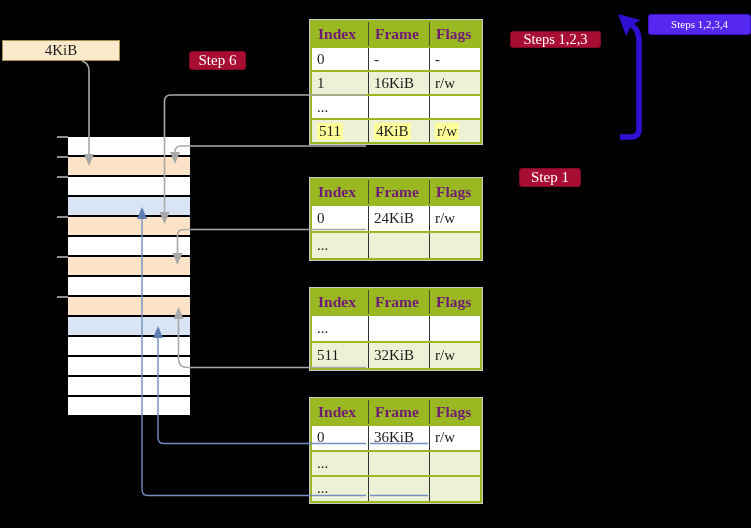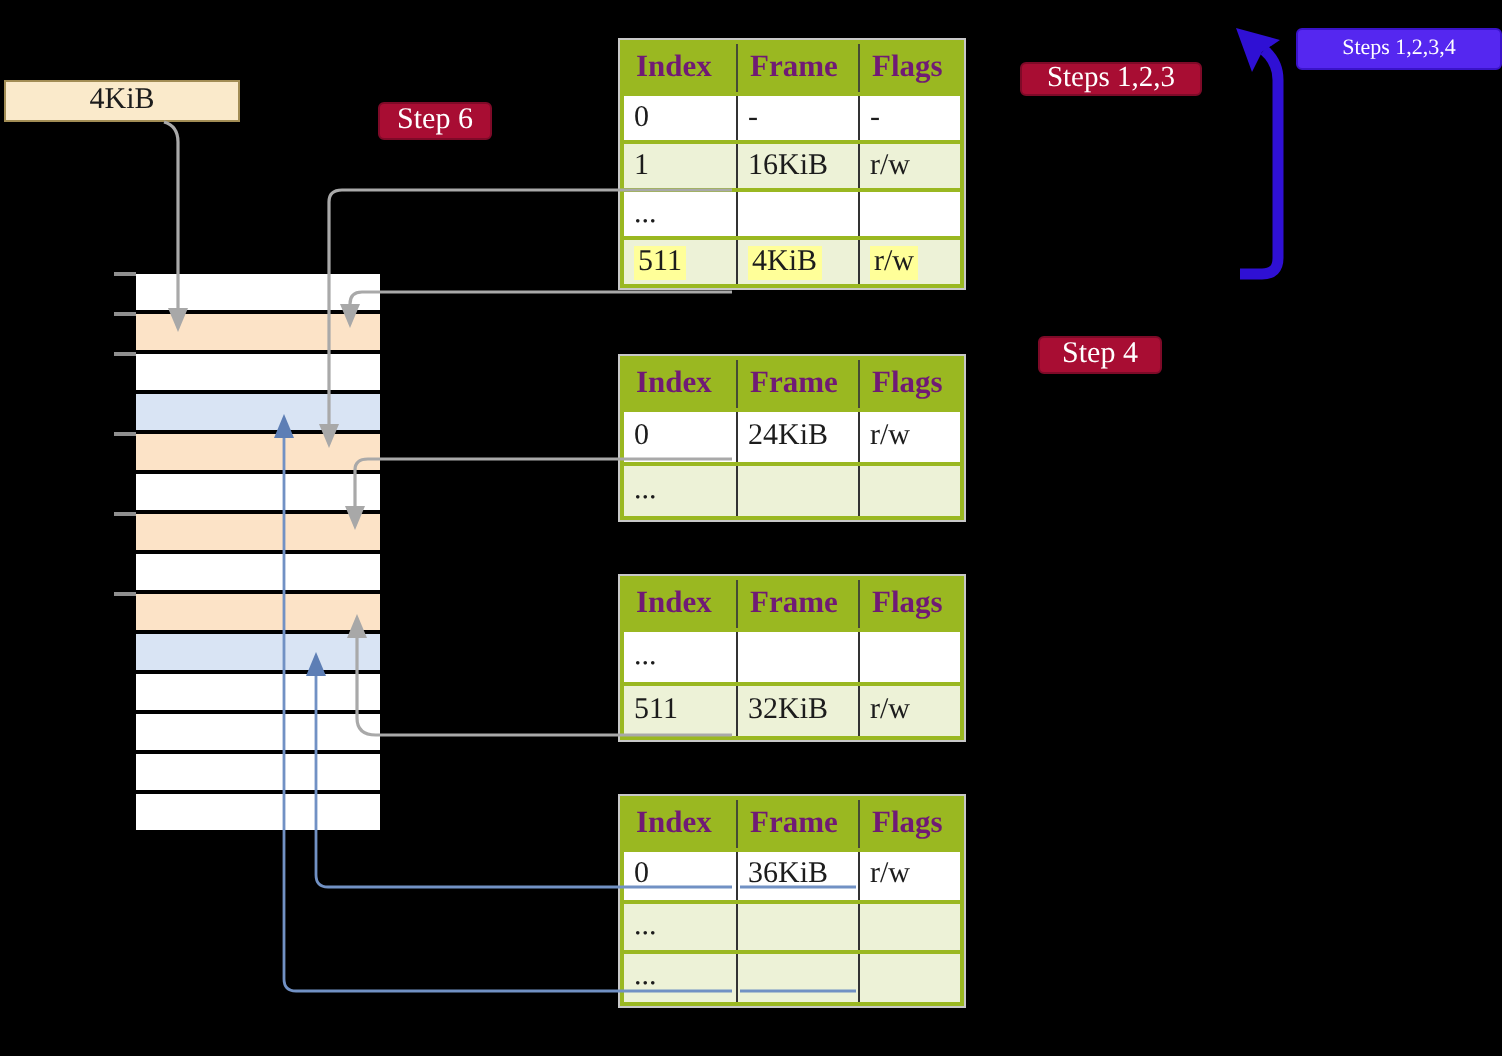--- a/index.html
+++ b/index.html
@@ -51,21 +51,21 @@
 </head>
 <body>
 
 <div id="canvas">
 
   <div id="mem-box">4KiB</div>
 
   <div id="badge-step0" class="badge red">Step 6</div>
   <div id="badge-steps123" class="badge red">Steps 1,2,3</div>
   <div id="badge-steps1234" class="badge violet">Steps 1,2,3,4</div>
-  <div id="badge-step4" class="badge red">Step 4</div>
+  <div id="badge-step4" class="badge red">Step 1</div>
 
   <div id="stack">
       <div class="srow" style="background: rgb(255, 255, 255);"></div>
       <div class="srow" style="background: rgb(252, 227, 199);"></div>
       <div class="srow" style="background: rgb(255, 255, 255);"></div>
       <div class="srow" style="background: rgb(217, 228, 244);"></div>
       <div class="srow" style="background: rgb(252, 227, 199);"></div>
       <div class="srow" style="background: rgb(255, 255, 255);"></div>
       <div class="srow" style="background: rgb(252, 227, 199);"></div>
       <div class="srow" style="background: rgb(255, 255, 255);"></div>

